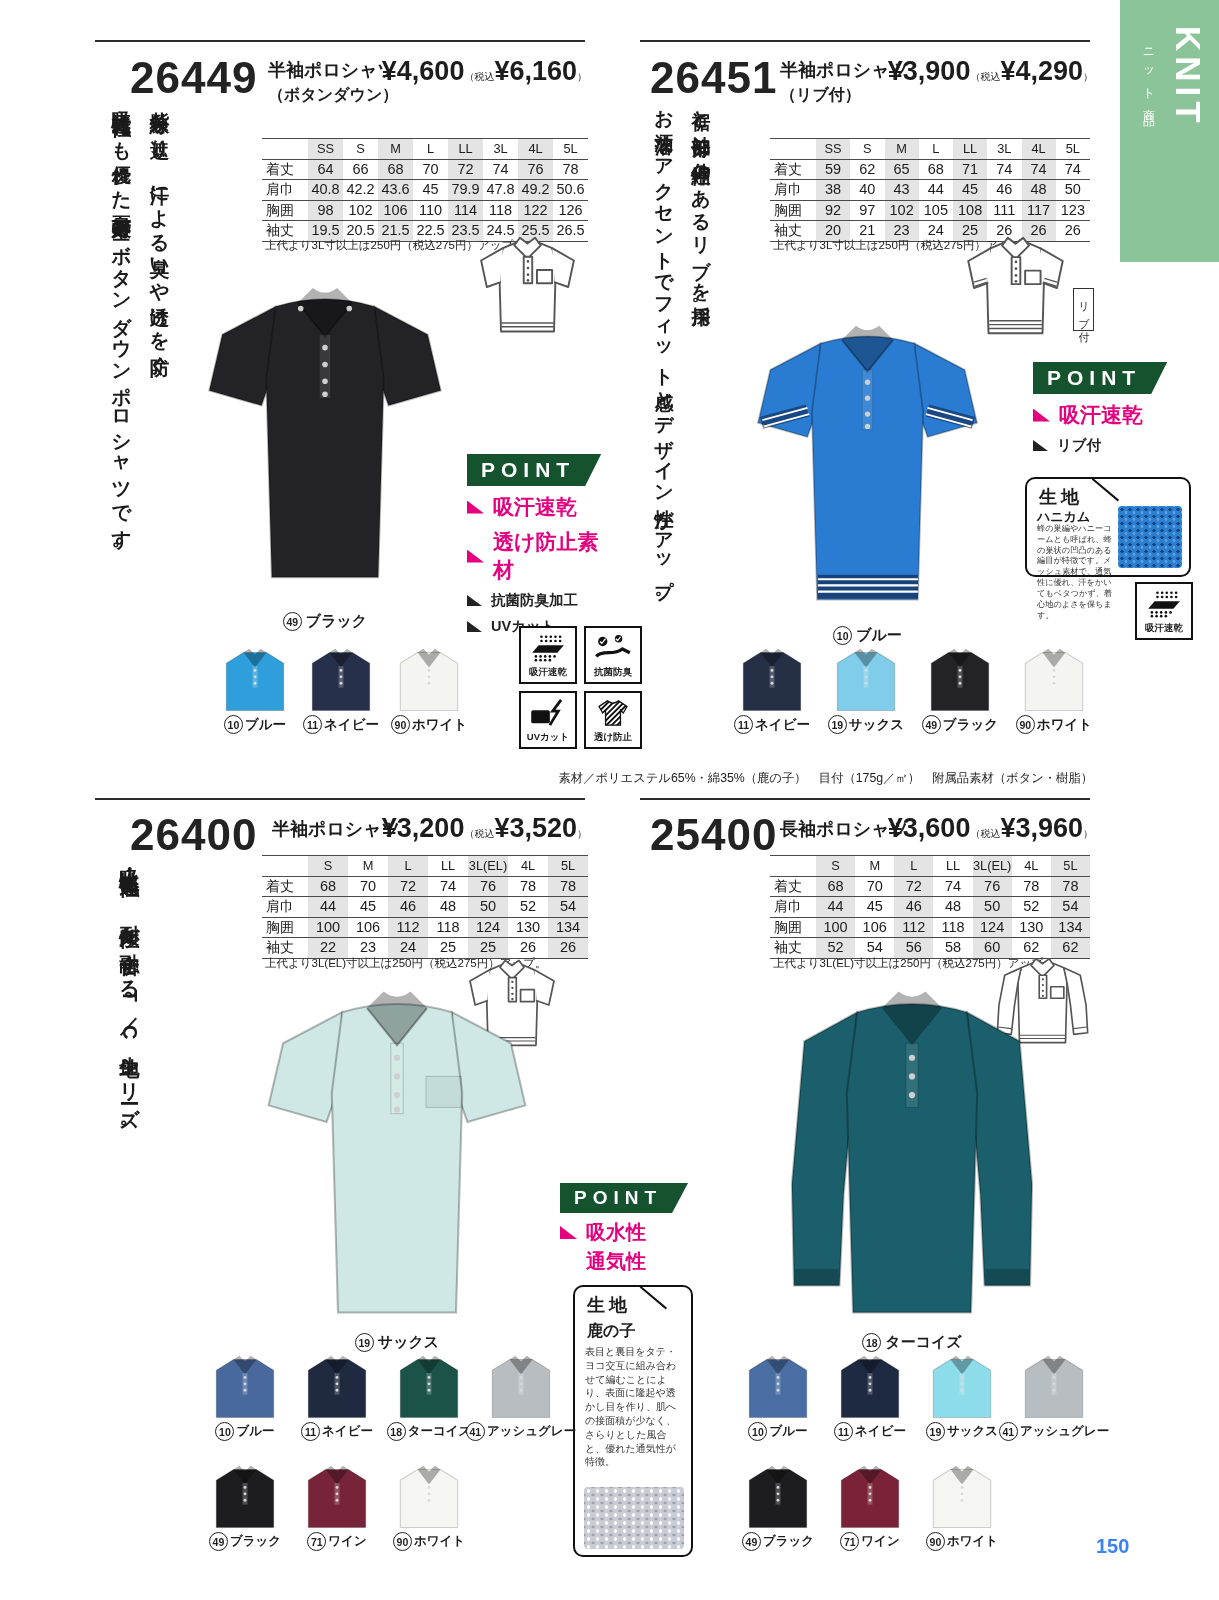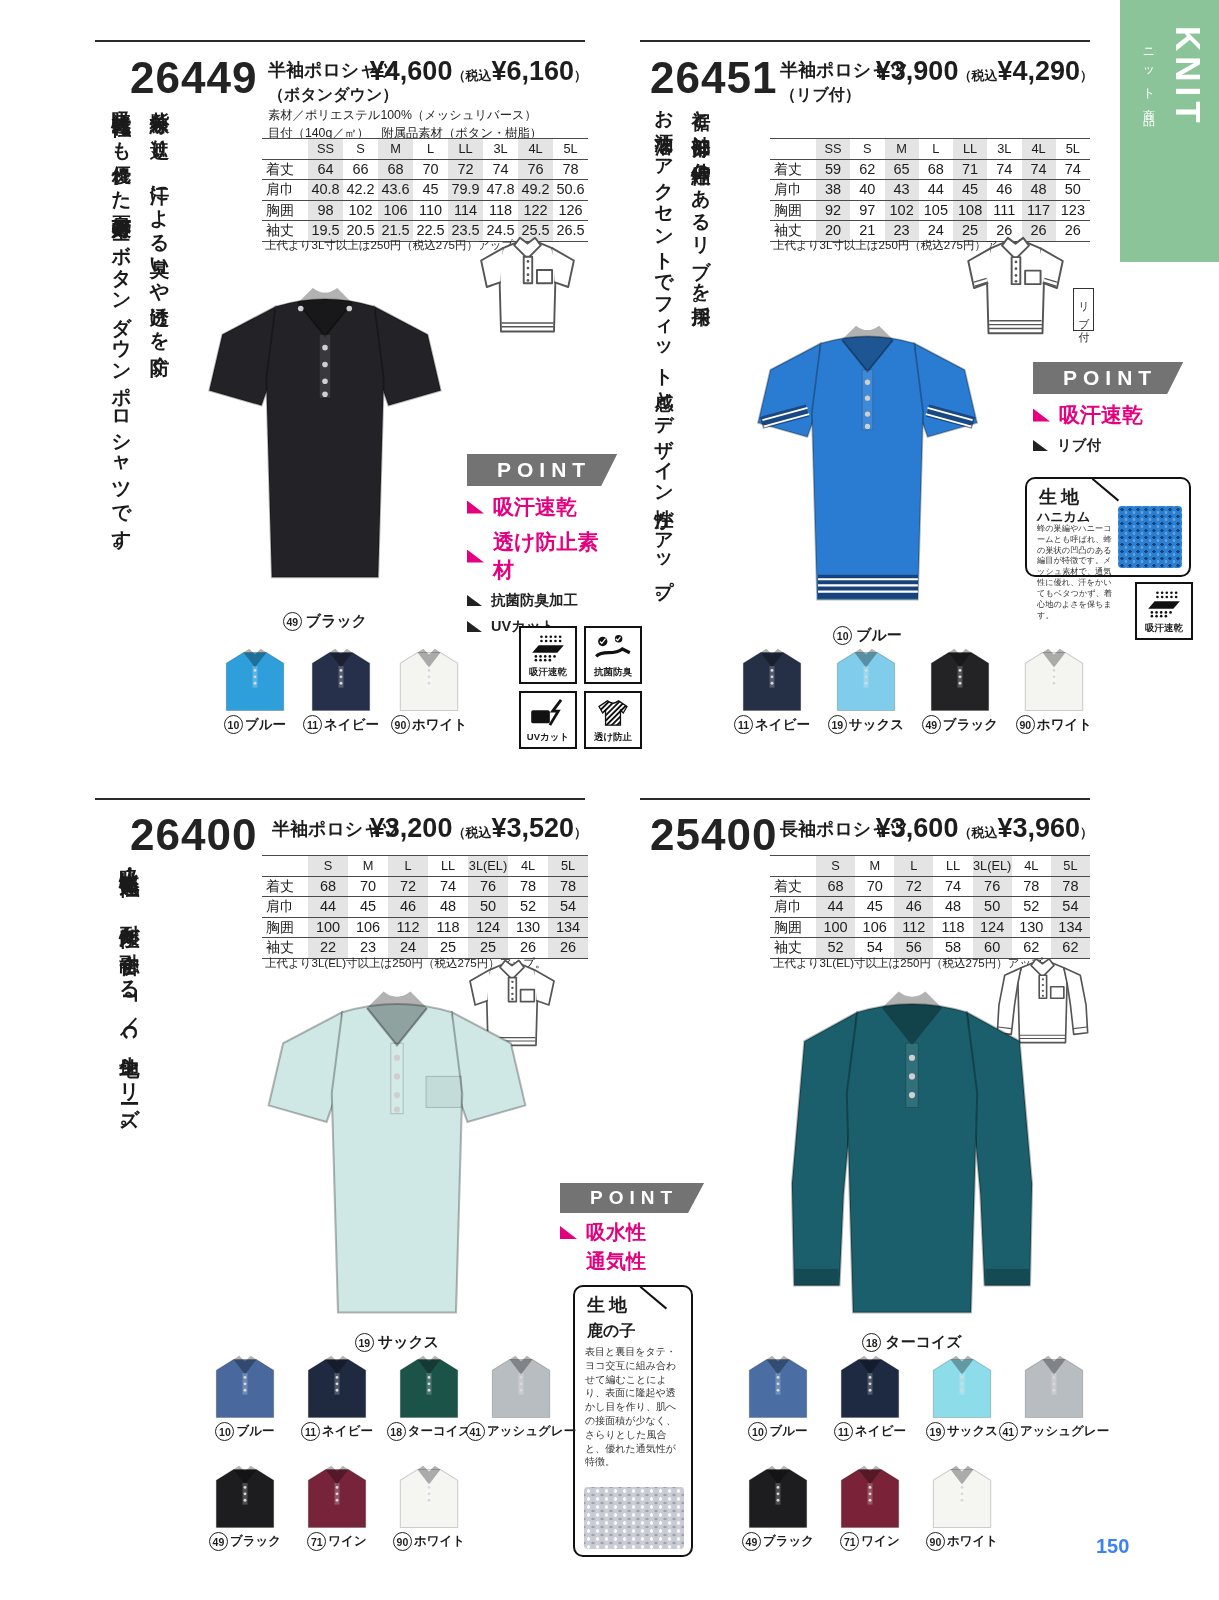--- a/index.html
+++ b/index.html
@@ -5,21 +5,21 @@
   html,body{margin:0;padding:0;background:#fff;}
   .page{position:relative;width:1219px;height:1600px;background:#ffffff;overflow:hidden;
         font-family:"Liberation Sans","DejaVu Sans",sans-serif;color:#1d1d1d;}
   .block{position:absolute;}
   .rule{position:absolute;top:0;left:0;height:2px;background:#2b2b2b;}
   .pcode{position:absolute;font-size:44px;font-weight:800;letter-spacing:1px;color:#232323;line-height:1;}
   .pname{position:absolute;font-size:18px;font-weight:700;line-height:1.2;}
   .pname .sub{font-size:16px;margin-top:3px;}
   .pprice{position:absolute;white-space:nowrap;}
   .pprice .big{font-size:27px;font-weight:800;}
-  .pprice .small{font-size:13px;font-weight:700;margin-top:43px;}
+  .pprice .small{font-size:10px;font-weight:400;margin-top:43px;}
   .pmat{position:absolute;font-size:12.3px;line-height:1.5;color:#222;}
   .sizetable{position:absolute;}
   .trow{display:flex;height:19.5px;line-height:19.5px;border-bottom:1.4px solid #4a4a4a;}
   .thead{border-top:1.4px solid #4a4a4a;}
   .tlabel{width:42px;font-size:14px;padding-left:4px;flex:none;}
   .tcells{flex:1;display:flex;}
   .tcell{flex:1;text-align:center;font-size:14.5px;white-space:nowrap;}
   .thead .tcell{font-size:12.8px;}
   .tcells .tcell:nth-child(odd){background:#e4e4e4;}
   .pnote{position:absolute;font-size:11.5px;color:#222;}
@@ -27,22 +27,22 @@
          line-height:1.95;letter-spacing:1.5px;color:#1b1b1b;}
   .photo{position:absolute;}
   .photo svg{width:100%;height:100%;}
   .lineart{position:absolute;}
   .lineart svg{width:100%;height:100%;}
   .mainlabel{position:absolute;display:flex;justify-content:center;align-items:center;gap:4px;
              font-size:15px;font-weight:600;}
   .cnum{display:inline-flex;width:17px;height:17px;border:1.3px solid #222;border-radius:50%;
         align-items:center;justify-content:center;font-size:10.5px;font-weight:600;flex:none;background:#fff;}
   .pointbox{position:absolute;}
-  .phead{background:#737373;color:#fff;font-weight:700;font-size:21px;letter-spacing:6px;
-         padding:4px 26px 4px 30px;display:inline-block;
+  .phead{background:#14532d;color:#fff;font-weight:700;font-size:21px;letter-spacing:6px;
+         padding:4px 26px 4px 14px;display:inline-block;
          clip-path:polygon(0 0,100% 0,calc(100% - 16px) 100%,0 100%);}
   .pitems{margin-top:6px;}
   .pitem{display:flex;align-items:center;gap:9px;margin-top:7px;}
   .mark{width:17px;height:13px;background:#e4007f;clip-path:polygon(0 0,100% 100%,0 100%);flex:none;}
   .mark.dark{background:#222;width:15px;height:11px;}
   .accent .ptext{color:#e4007f;font-size:21px;font-weight:800;}
   .plain .ptext{color:#222;font-size:14.5px;font-weight:700;}
   .stack .accent .pitem{margin-top:2px;}
   .stack .accent .pitem:nth-child(2) .mark{visibility:hidden;}
   .swrow{position:absolute;display:flex;}
@@ -202,24 +202,20 @@
   <div class="block" style="left:95px;top:40px;width:500px;height:718px;">
     <div class="rule" style="width:490px;"></div>
     <div class="pcode" style="left:35px;top:16px;">26449</div>
     <div class="pname" style="left:173px;top:20px;">
       <div>半袖ポロシャツ</div>
       <div class="sub">（ボタンダウン）</div>
     </div>
     <div class="pprice" style="right:8px;top:16px;">
       <span class="big">¥4,600</span><span class="small">（税込</span><span class="big">¥6,160</span><span class="small">）</span>
     </div>
-    <div class="pmat" style="left:173px;top:66px;">
-      <div>素材／ポリエステル100%（メッシュリバース）</div>
-      <div>目付（140g／㎡）　附属品素材（ボタン・樹脂）</div>
-    </div>
     <div class="sizetable" style="left:167px;top:98px;width:326px;">
       <div class="trow thead">
         <div class="tlabel"></div>
         <div class="tcells">
             <div class="tcell">SS</div>
             <div class="tcell">S</div>
             <div class="tcell">M</div>
             <div class="tcell">L</div>
             <div class="tcell">LL</div>
             <div class="tcell">3L</div>
@@ -754,20 +750,21 @@
           </svg>
         <div class="swlabel" style="font-size:12.5px;">
           <span class="cnum">90</span>
           <span>ホワイト</span>
         </div>
       </div>
     </div>
   </div>
 
   <div class="block" style="left:640px;top:795px;width:455px;height:775px;">
+    <div class="sharedmat" style="right:2px;top:-25px;">素材／ポリエステル65%・綿35%（鹿の子）　目付（175g／㎡）　附属品素材（ボタン・樹脂）</div>
     <div class="rule" style="top:3px;width:450px;"></div>
     <div class="pcode" style="left:10px;top:18px;">25400</div>
     <div class="pname" style="left:140px;top:24px;">長袖ポロシャツ</div>
     <div class="pprice" style="right:2px;top:18px;">
       <span class="big">¥3,600</span><span class="small">（税込</span><span class="big">¥3,960</span><span class="small">）</span>
     </div>
     <div class="sizetable" style="left:130px;top:60px;width:320px;">
       <div class="trow thead">
         <div class="tlabel"></div>
         <div class="tcells">

